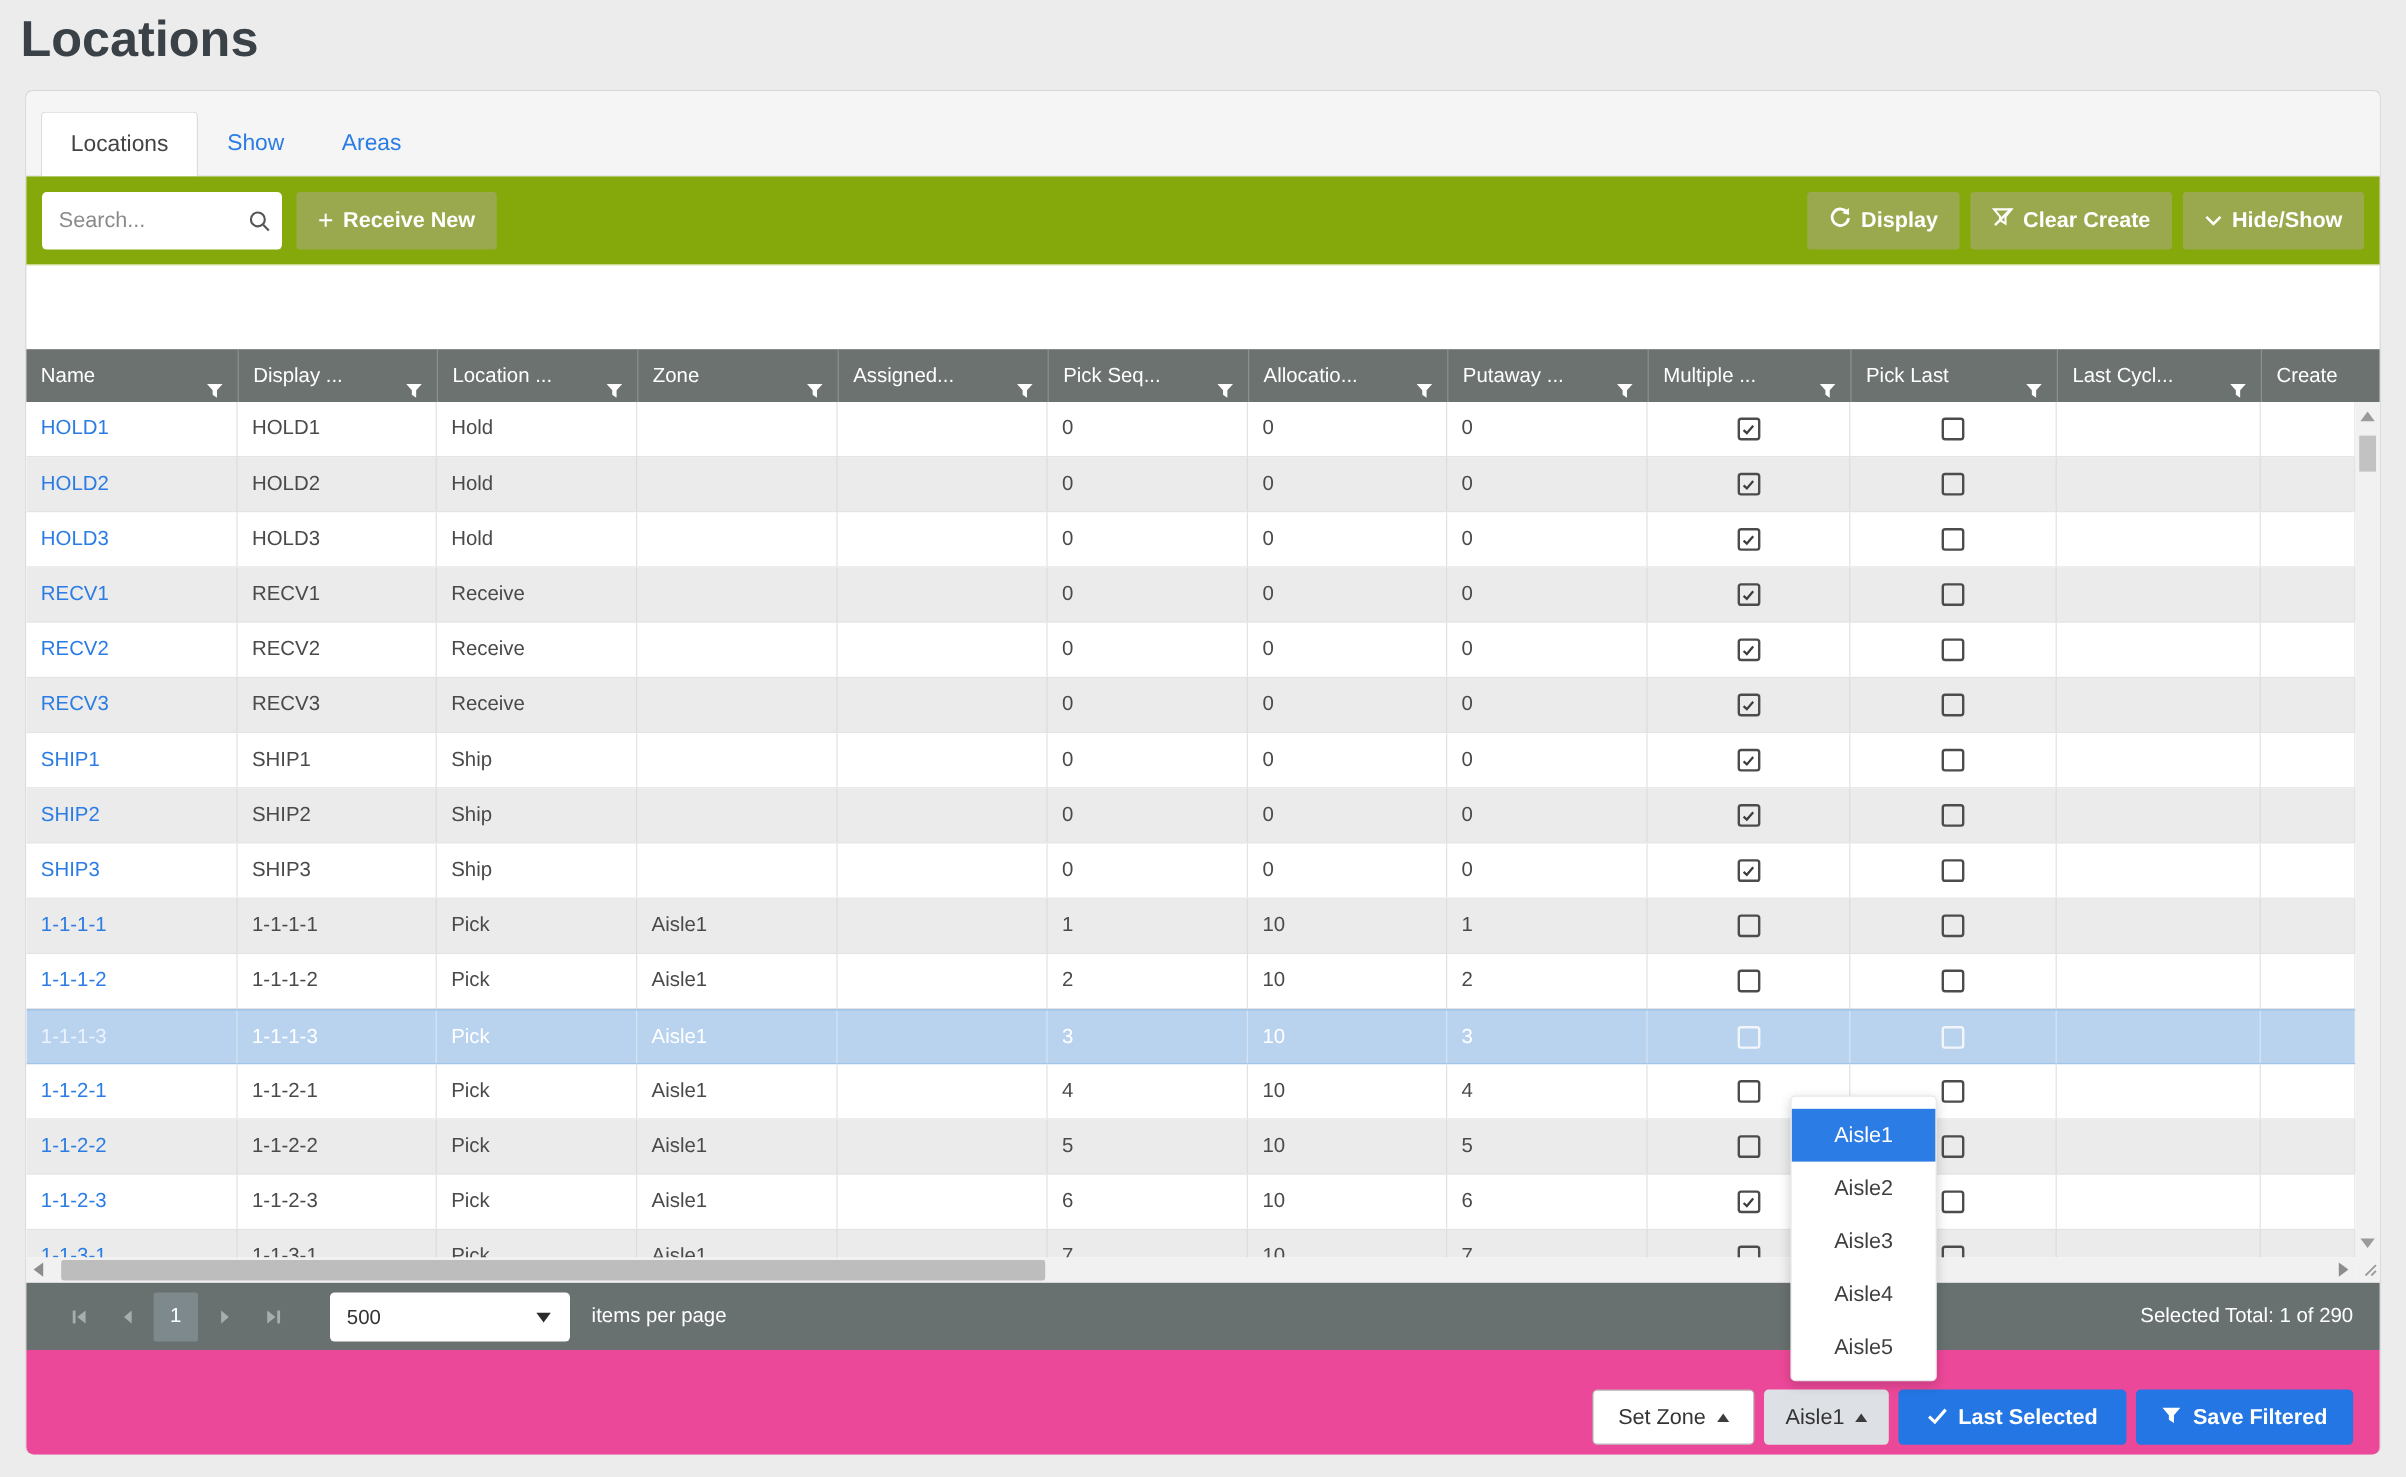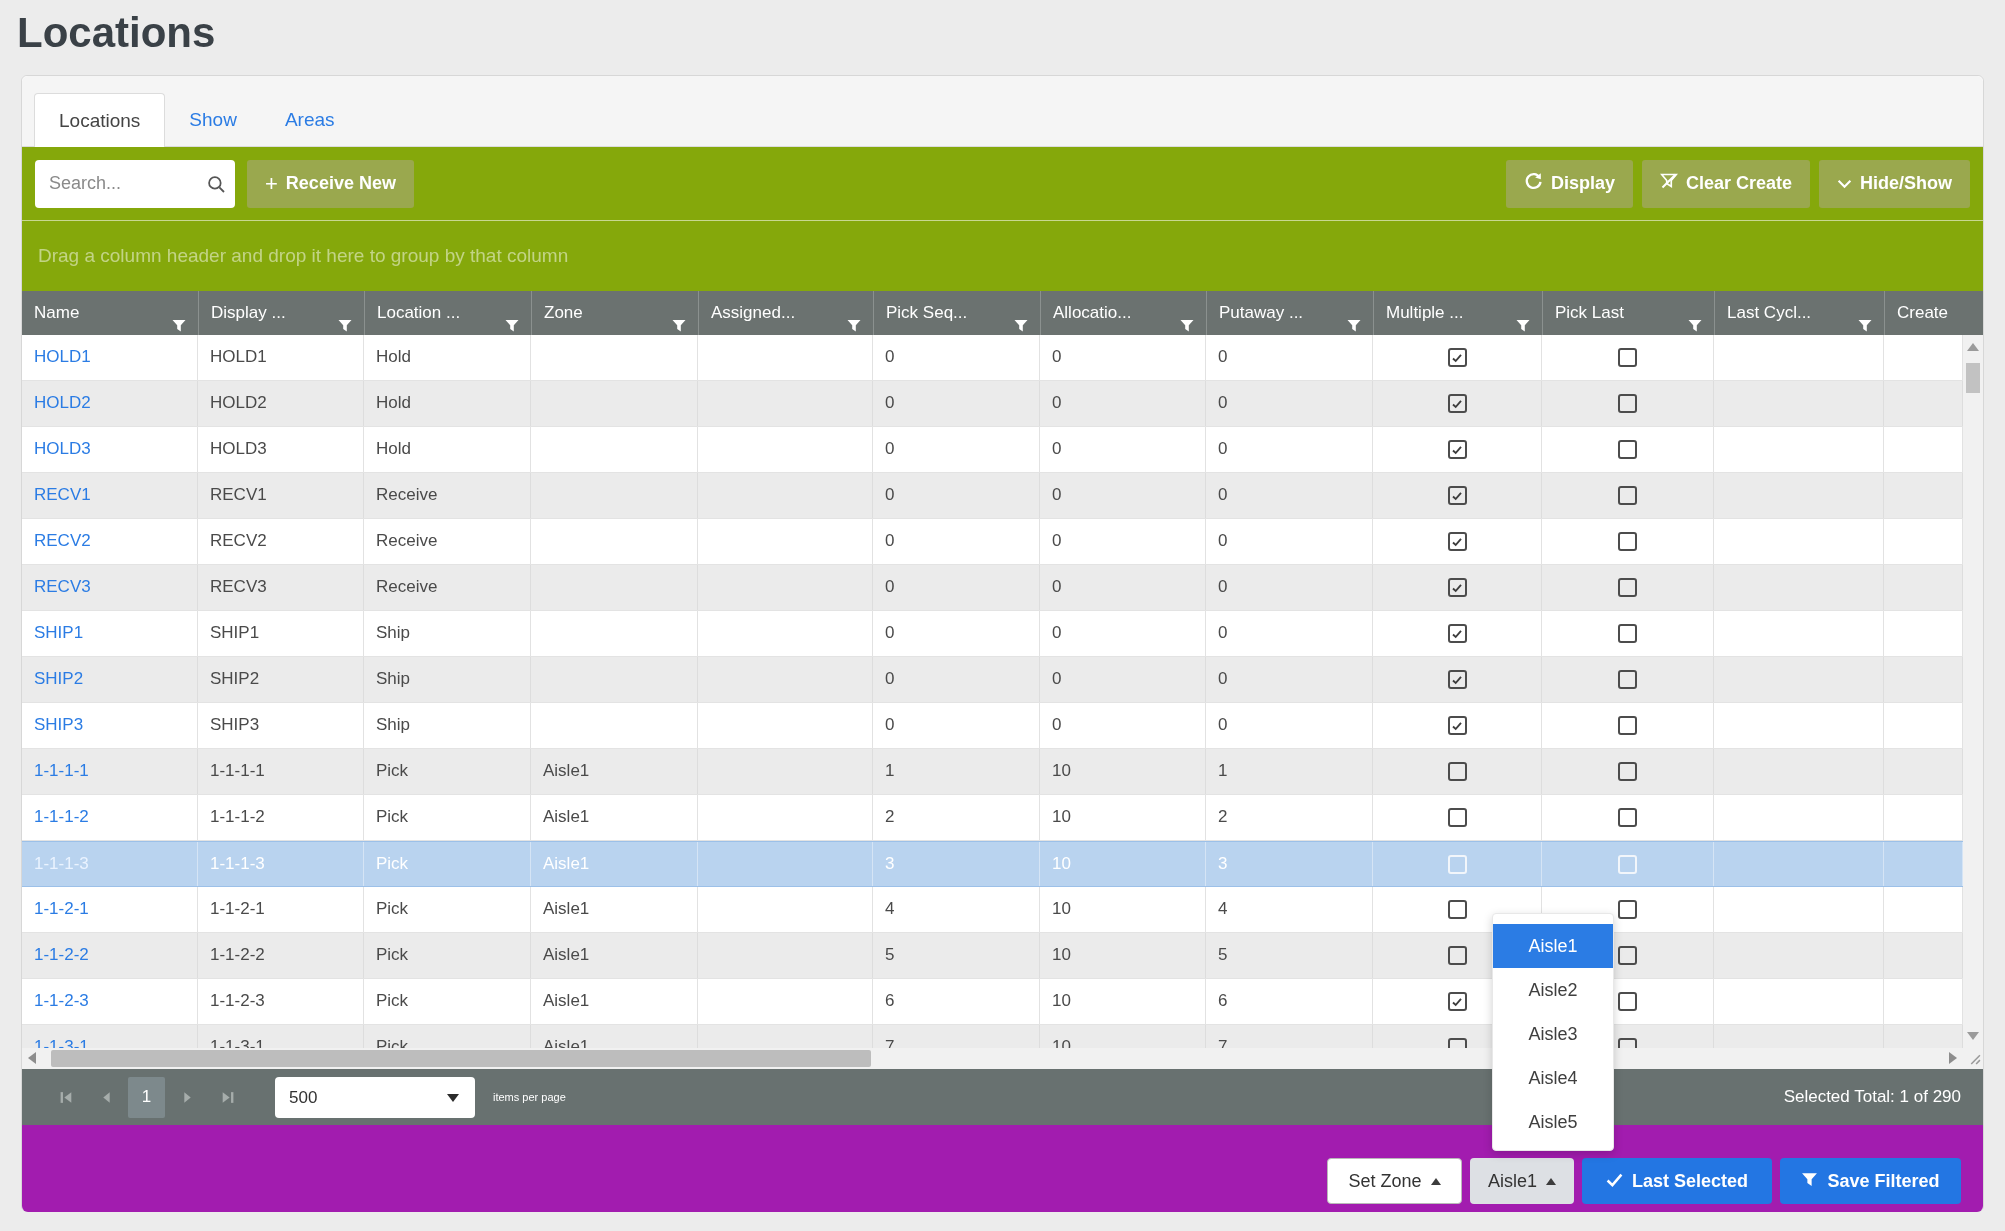--- a/index.html
+++ b/index.html
@@ -64,25 +64,25 @@
   .h-thumb { position:absolute; left:29px; top:2px; width:820px; height:17px; background:#bdbdbd; border-radius:2px; }
   .corner { position:absolute; right:0; top:972px; width:20px; height:21px; background:#f1f1f1; }
   .grip { position:absolute; right:2px; top:3px; }
 
   
   .pager { position:absolute; left:0; top:993px; width:1961px; height:56px; background:#687170; display:flex; align-items:center; padding-left:24px; }
   .pg-btn { width:40px; height:40px; display:flex; align-items:center; justify-content:center; cursor:pointer; }
   .pg-current { width:37px; height:41px; background:#7d898c; color:#fff; font-size:17px; display:flex; align-items:center; justify-content:center; border-radius:2px; margin:0 2px; cursor:pointer; }
   .pg-size { position:relative; width:200px; height:41px; background:#fff; border-radius:4px; margin-left:28px; font-size:17px; color:#333; line-height:41px; padding-left:14px; cursor:pointer; }
   .pg-size .caret-down { position:absolute; right:16px; top:17px; width:0; height:0; border-left:6px solid transparent; border-right:6px solid transparent; border-top:8px solid #2b2b2b; }
-  .pg-label { color:#fff; font-size:11px; margin-left:18px; }
+  .pg-label { color:#fff; font-size:17px; margin-left:18px; }
   .pg-total { margin-left:auto; color:#fff; font-size:17px; padding-right:22px; }
 
   
-  .footer { position:absolute; left:0; top:1049px; width:1961px; height:87px; background:#a21caf; border-radius:0 0 6px 6px; }
+  .footer { position:absolute; left:0; top:1049px; width:1961px; height:87px; background:#ec4899; border-radius:0 0 6px 6px; }
   .actions { position:absolute; top:33px; right:22px; display:flex; gap:8px; }
   .btn { height:46px; border-radius:4px; font-size:18px; font-family:inherit; display:inline-flex; align-items:center; justify-content:center; gap:9px; cursor:pointer; border:none; }
   .btn-plain { width:135px; background:#fff; border:1px solid #b9b9b9; color:#333; }
   .btn-gray { width:104px; background:#dde0e4; color:#333; }
   .btn-blue { background:#2376e3; color:#fff; font-weight:600; }
   .btn-blue.w1 { width:190px; }
   .btn-blue.w2 { width:181px; }
   .caret-up { width:0; height:0; border-left:5px solid transparent; border-right:5px solid transparent; border-bottom:7px solid #3c3c3c; display:inline-block; }
 
   
@@ -134,23 +134,20 @@
         </button>
         <button class="btn-olive">
           <span><svg width="15" height="10" viewBox="0 0 14 9">
                 <path d="M1.5 1.5 L7 7 L12.5 1.5" fill="none" stroke="#fff" stroke-width="2"></path>
               </svg></span>
           <span>Hide/Show</span>
         </button>
       </div>
     </div>
 
-    <div class="groupbar">
-      <span>Drag a column header and drop it here to group by that column</span>
-    </div>
 
     <div class="hrow" id="hrow">
         <div class="hcell" style="width:176px">Name<span class="funnel"><svg width="14" height="14" viewBox="0 0 14 14">
               <path d="M0.5 1 h13 L8.8 6.3 V12.5 L5.2 10 V6.3 Z" fill="#fff"></path>
             </svg></span></div>
         <div class="hcell" style="width:166px">Display ...<span class="funnel"><svg width="14" height="14" viewBox="0 0 14 14">
               <path d="M0.5 1 h13 L8.8 6.3 V12.5 L5.2 10 V6.3 Z" fill="#fff"></path>
             </svg></span></div>
         <div class="hcell" style="width:167px">Location ...<span class="funnel"><svg width="14" height="14" viewBox="0 0 14 14">
               <path d="M0.5 1 h13 L8.8 6.3 V12.5 L5.2 10 V6.3 Z" fill="#fff"></path>

